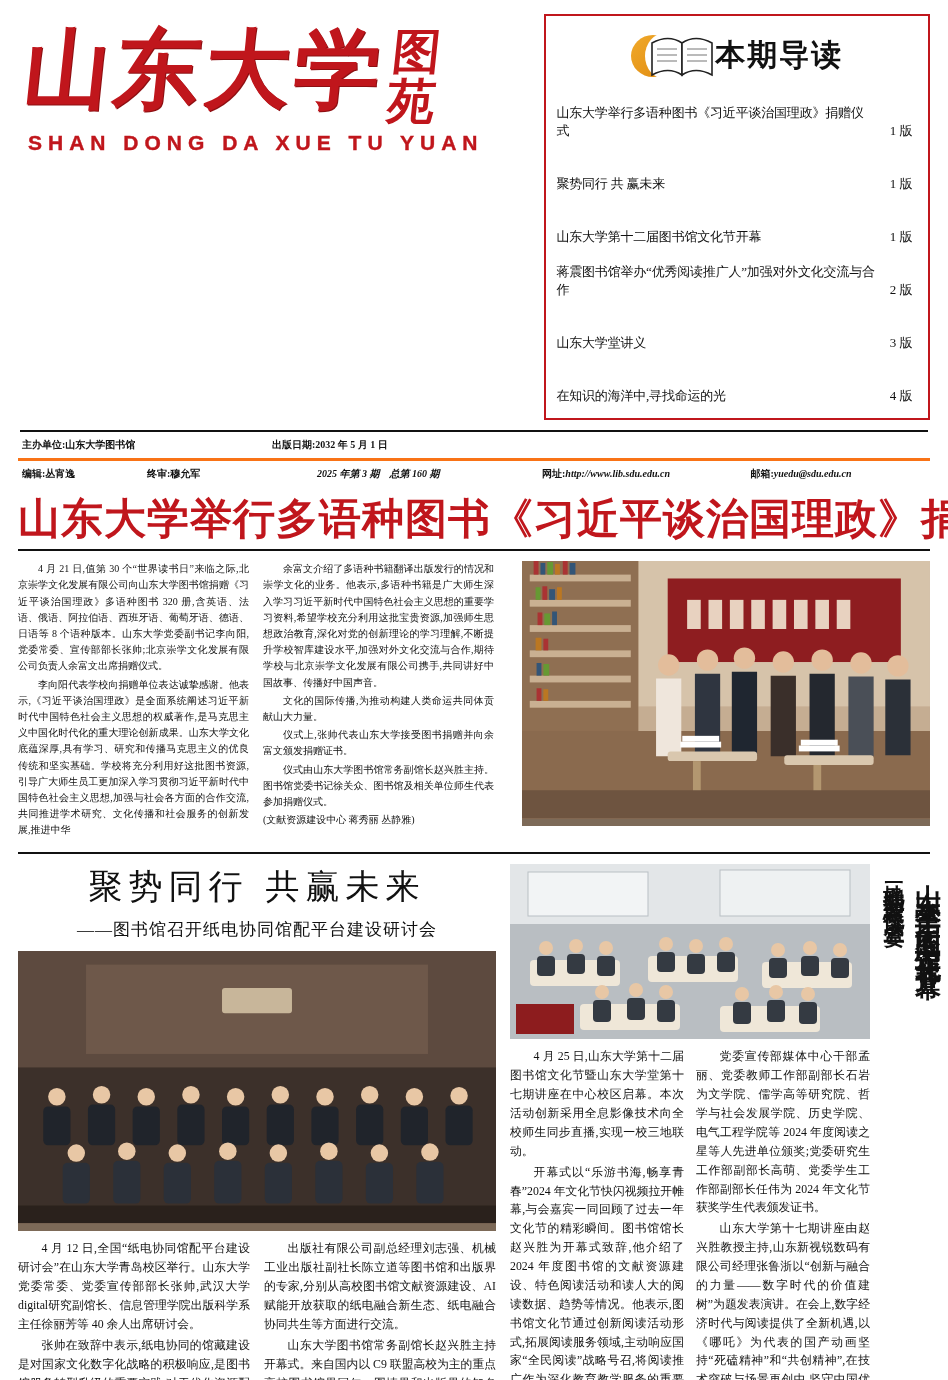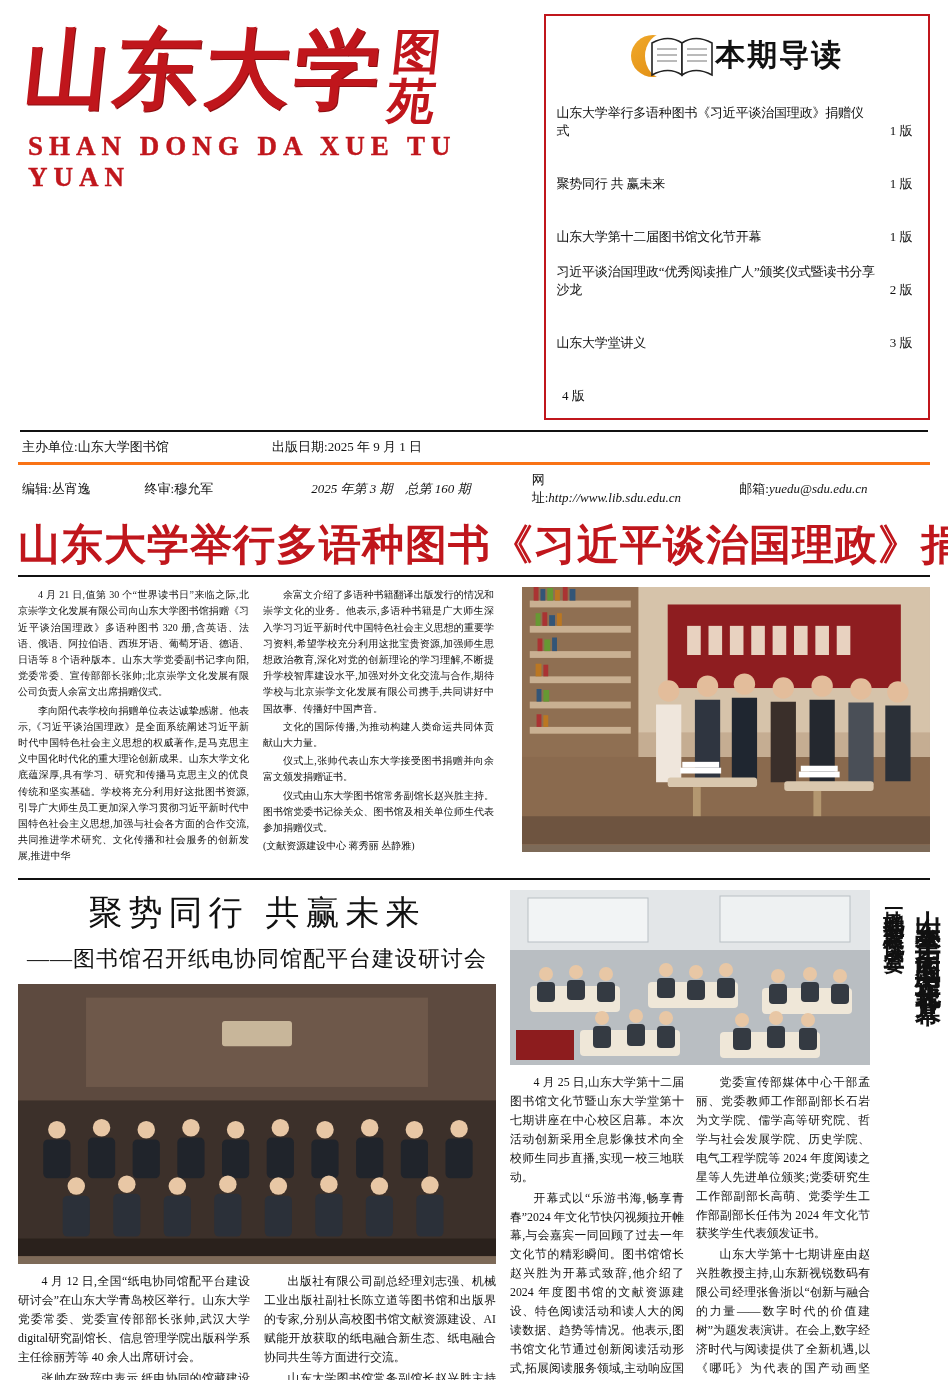--- a/index.html
+++ b/index.html
@@ -33,31 +33,31 @@
     letter-spacing: 0;
     display:inline-block;
     vertical-align: top;
     line-height: 1.05;
     width: 58px;
     white-space: normal;
     margin-left: 6px;
     text-shadow: none;
   }
   .mast-pinyin {
-    font-family: Liberation Serif, serif;
+    font-family: Liberation Sans, sans-serif;
     font-weight: bold;
-    font-size: 27px;
+    font-size: 21px;
     letter-spacing: 6px;
     color: #c0161c;
     margin: 4px 0 12px 10px;
     -webkit-text-stroke: 0.4px #c0161c;
   }
   .mast-rule { border-top: 2px solid #111; margin: 10px 2px 0 2px; }
 
-  .mast-info { font-size: 13px; }
+  .mast-info { font-size: 10px; font-weight: bold; }
   .mast-info-row { display:flex; align-items:center; padding: 6px 4px; }
   .mast-info-row + .mast-info-row { border-top: 3px solid #f97316; }
   .mi-a { width: 250px; }
   .mi-b { flex: 1; }
   .mi-c { text-align: center; }
   .italic-en { font-style: italic; }
 
   
   .guide {
     width: 402px;
@@ -117,21 +117,21 @@
   
   .hr-black { border-top: 2px solid #111; margin: 12px 0 10px; }
 
   
   .s2 { display:flex; gap: 14px; }
   .s2-left { width: 492px; }
   .s2-head { text-align:center; }
   .s2-title {
     font-family:"DejaVu Serif", serif; font-weight:normal; font-size: 34px; letter-spacing: 6px; color:#111;
   }
-  .s2-sub { font-size: 22px; margin-top: 8px; letter-spacing: 1px; }
+  .s2-sub { font-size: 17px; margin-top: 8px; letter-spacing: 1px; }
   .p2 { height: 280px; margin-top: 10px; }
   .s2-cols { display:flex; gap: 14px; margin-top: 8px; }
   .s2-cols .col { width: 232px; font-size: 11.8px; line-height: 1.6; }
 
   .s2-right { flex:1; display:flex; gap: 10px; }
   .s2-right-main { flex:1; }
   .p3 { height: 175px; }
   .s2-right-cols { display:flex; gap: 12px; margin-top: 8px; }
   .s2-right-cols .col { width: 174px; font-size: 11.8px; line-height: 1.6; }
 
@@ -185,43 +185,44 @@
         </div>
         <div class="guide-item">
           <span class="g-text">聚势同行 共 赢未来</span>
           <span class="g-page">1 版</span>
         </div>
         <div class="guide-item">
           <span class="g-text">山东大学第十二届图书馆文化节开幕</span>
           <span class="g-page">1 版</span>
         </div>
         <div class="guide-item">
-          <span class="g-text">习近平谈治国理政“优秀阅读推广人”颁奖仪式暨读书分享沙龙</span>
+          <span class="g-text">蒋震图书馆举办“优秀阅读推广人”加强对外文化交流与合作</span>
           <span class="g-page">2 版</span>
         </div>
         <div class="guide-item">
           <span class="g-text">山东大学堂讲义</span>
           <span class="g-page">3 版</span>
         </div>
         <div class="guide-item">
+          <span class="g-text">在知识的海洋中,寻找命运的光</span>
           <span class="g-page">4 版</span>
         </div>
       </div>
     </div>
   </div>
 
   <div class="mast-rule"></div>
 
   <div class="mast-info">
     <div class="mast-info-row">
       <div class="mi-a">
         <span>主办单位:</span><span>山东大学图书馆</span>
       </div>
       <div class="mi-b">
-        <span>出版日期:</span><span>2025 年 9 月 1 日</span>
+        <span>出版日期:</span><span>2032 年 5 月 1 日</span>
       </div>
       <div class="mi-c" style="width:300px"></div>
     </div>
     <div class="mast-info-row">
       <div style="width:125px">
         <span>编辑:</span><span>丛宵逸</span>
       </div>
       <div style="width:170px">
         <span>终审:</span><span>穆允军</span>
       </div>

